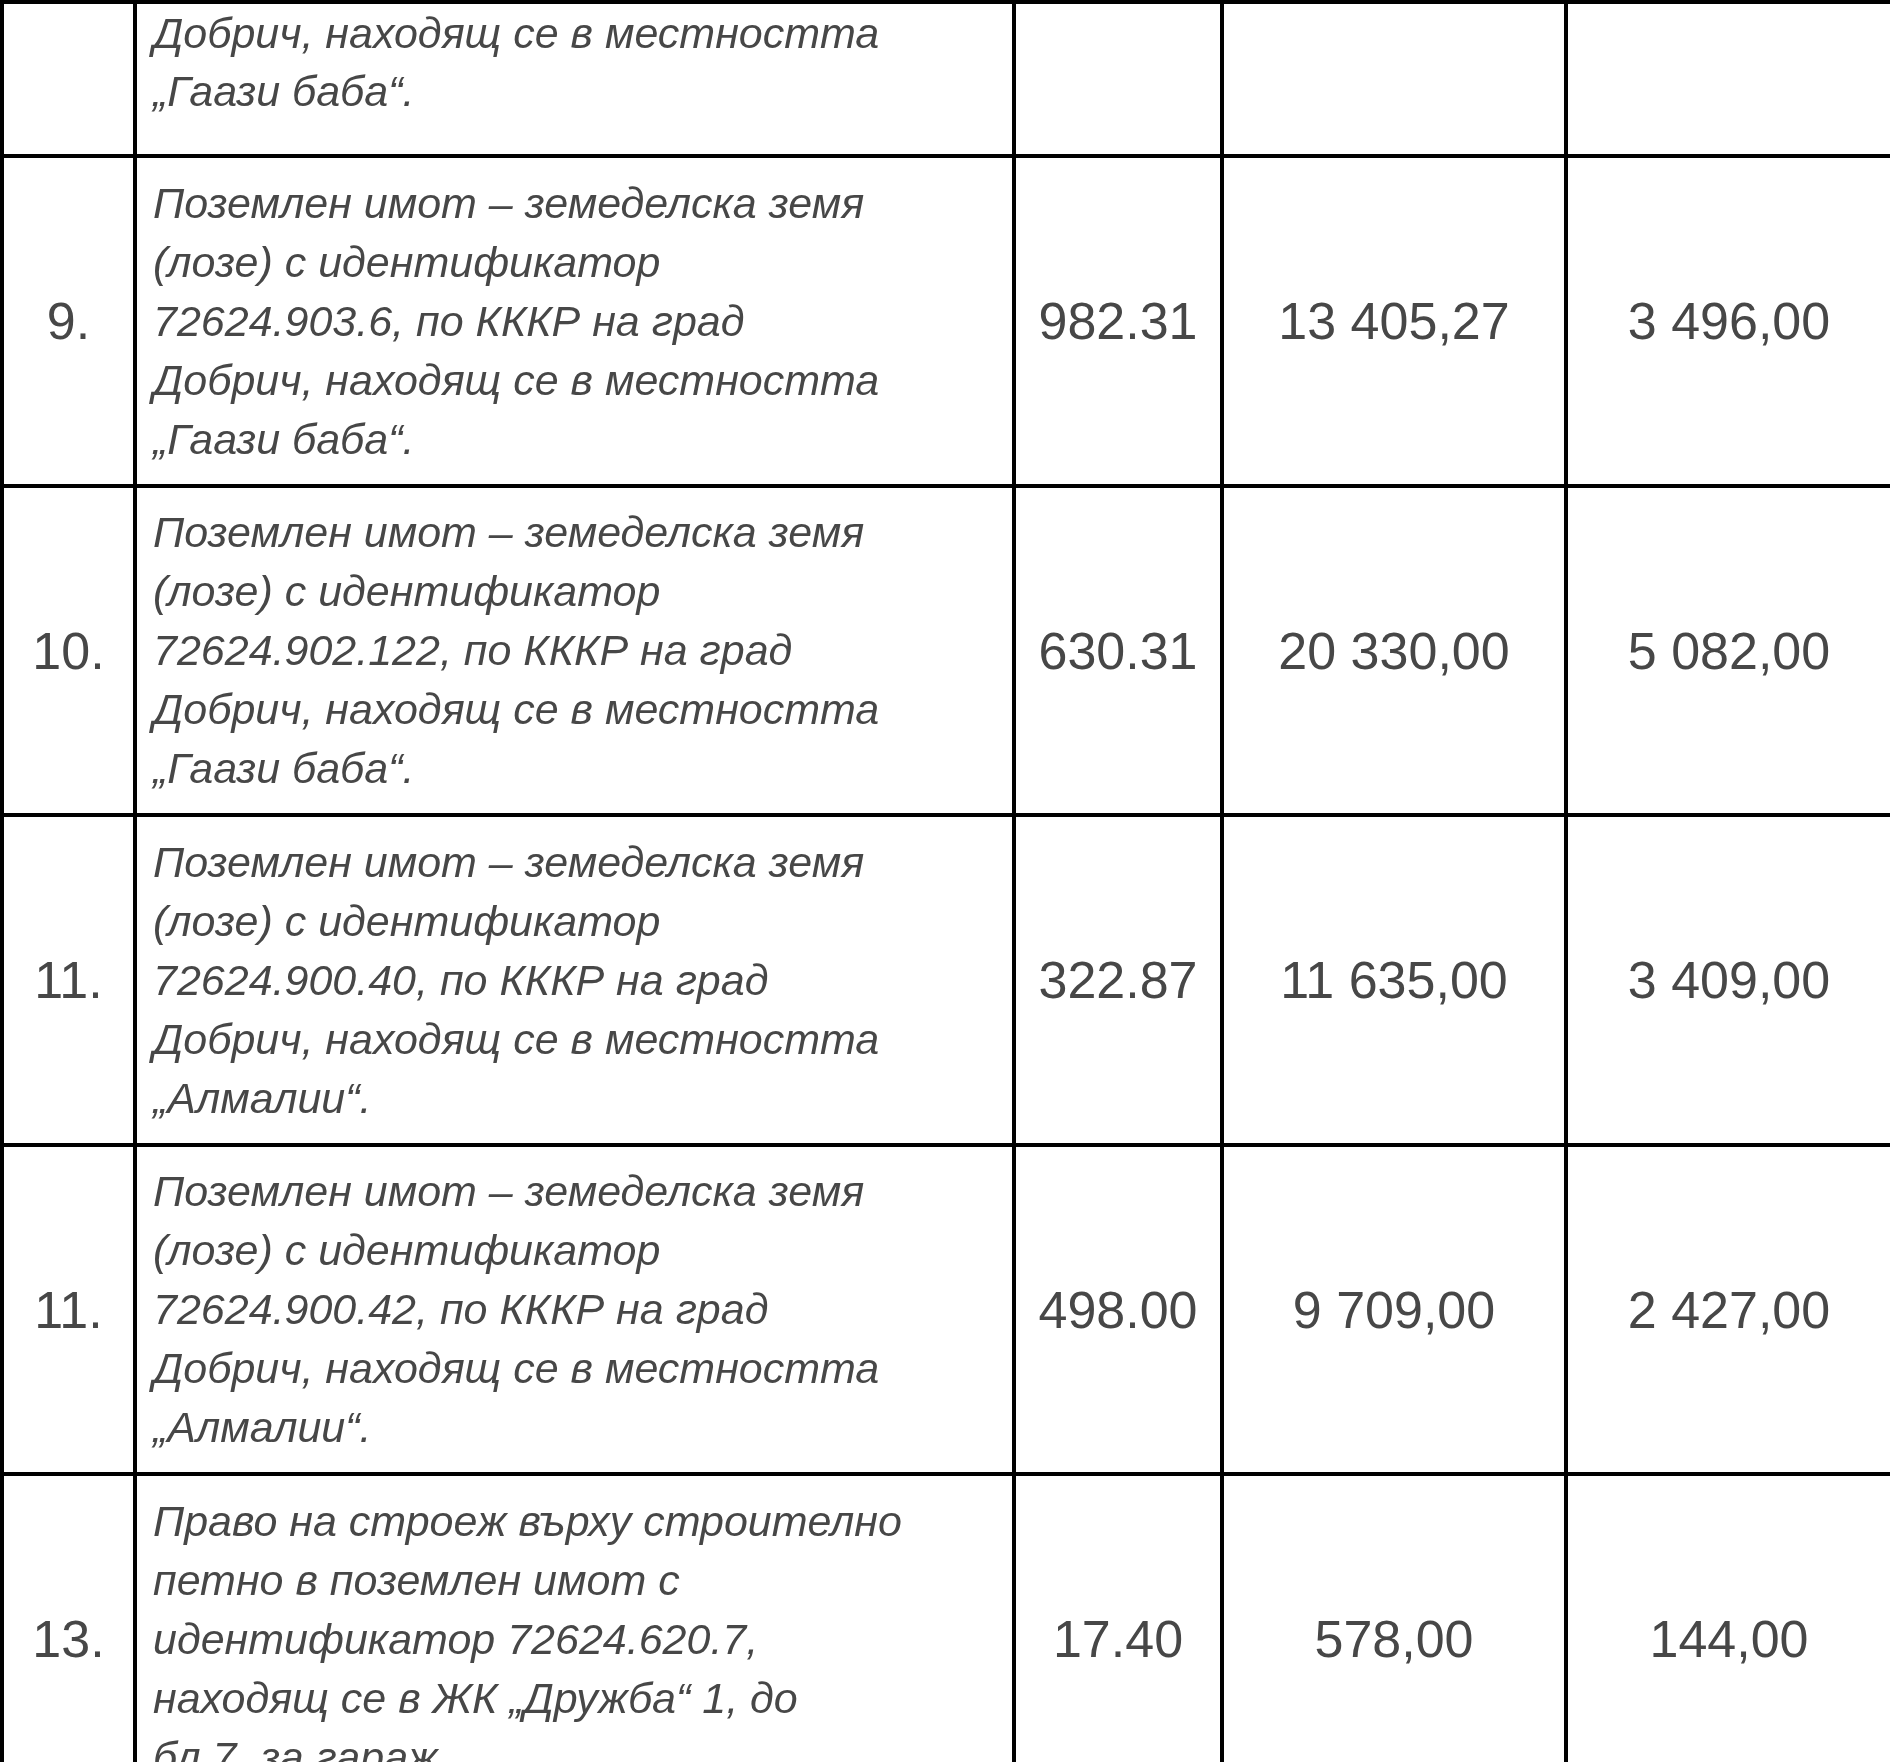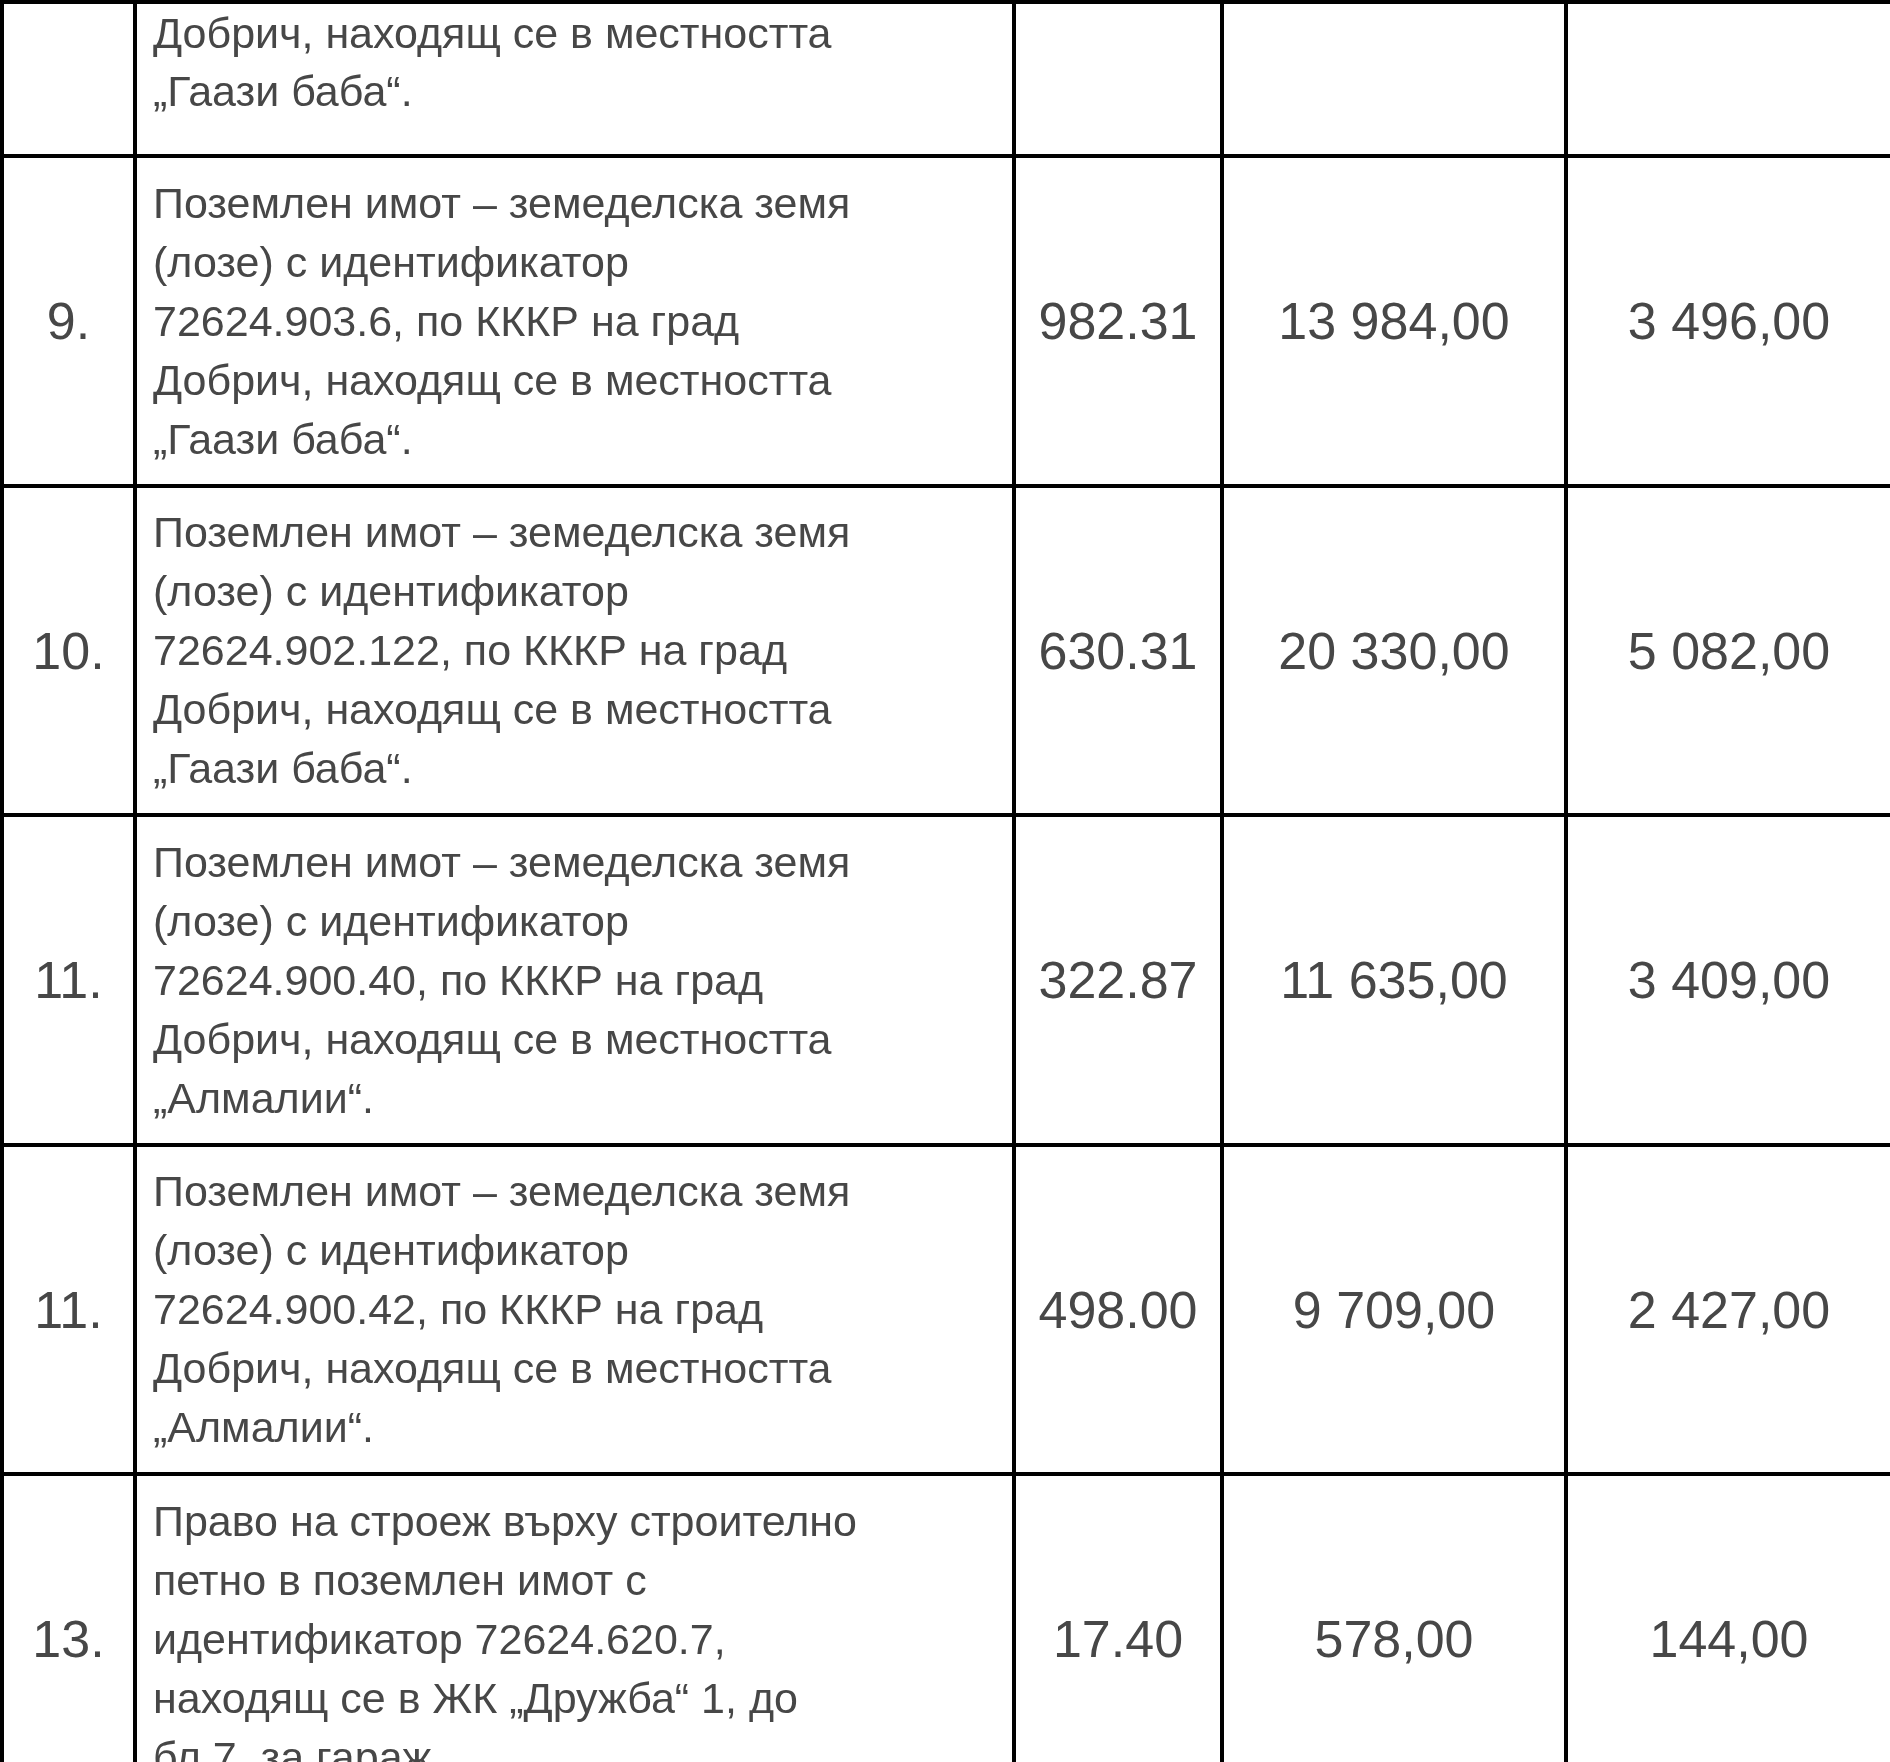--- a/index.html
+++ b/index.html
@@ -30,20 +30,21 @@
     vertical-align: middle;
     padding: 0;
   }
   td.cell-desc {
     font-size: 43px;
     line-height: 59px;
     text-align: left;
     vertical-align: middle;
     padding: 4px 20px 4px 16px;
     white-space: pre-line;
+    font-style: italic;
   }
   tr.row-partial td.cell-desc {
     vertical-align: top;
     padding-top: 0;
     line-height: 58px;
   }
   tr.row-partial td { height: 146px; }
   tr.row-h1 td { height: 318px; }
   tr.row-h2 td { height: 317px; }
 </style>
@@ -68,21 +69,21 @@
       <td class="cell-num"></td>
     </tr>
     <tr class="row-h1">
       <td class="cell-num">9.</td>
       <td class="cell-desc">Поземлен имот – земеделска земя
 (лозе) с идентификатор
 72624.903.6, по КККР на град
 Добрич, находящ се в местността
 „Гаази баба“.</td>
       <td class="cell-num">982.31</td>
-      <td class="cell-num">13 984,00</td>
+      <td class="cell-num">13 405,27</td>
       <td class="cell-num">3 496,00</td>
     </tr>
     <tr class="row-h2">
       <td class="cell-num">10.</td>
       <td class="cell-desc">Поземлен имот – земеделска земя
 (лозе) с идентификатор
 72624.902.122, по КККР на град
 Добрич, находящ се в местността
 „Гаази баба“.</td>
       <td class="cell-num">630.31</td>

